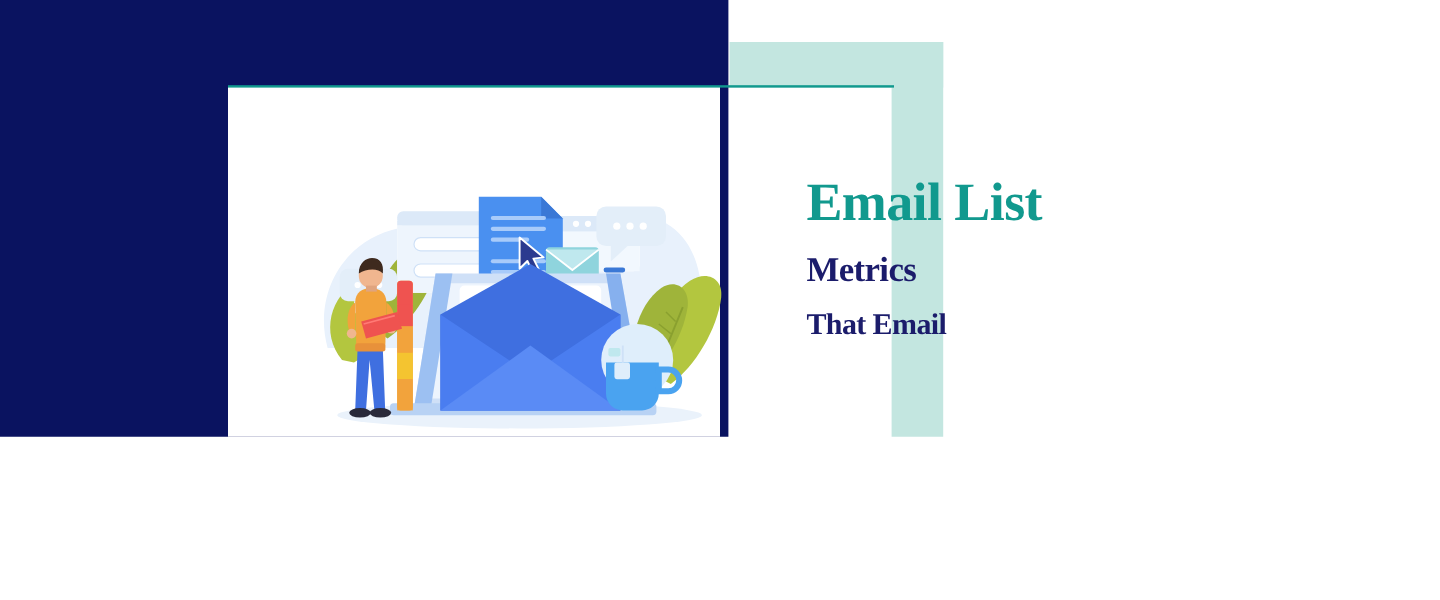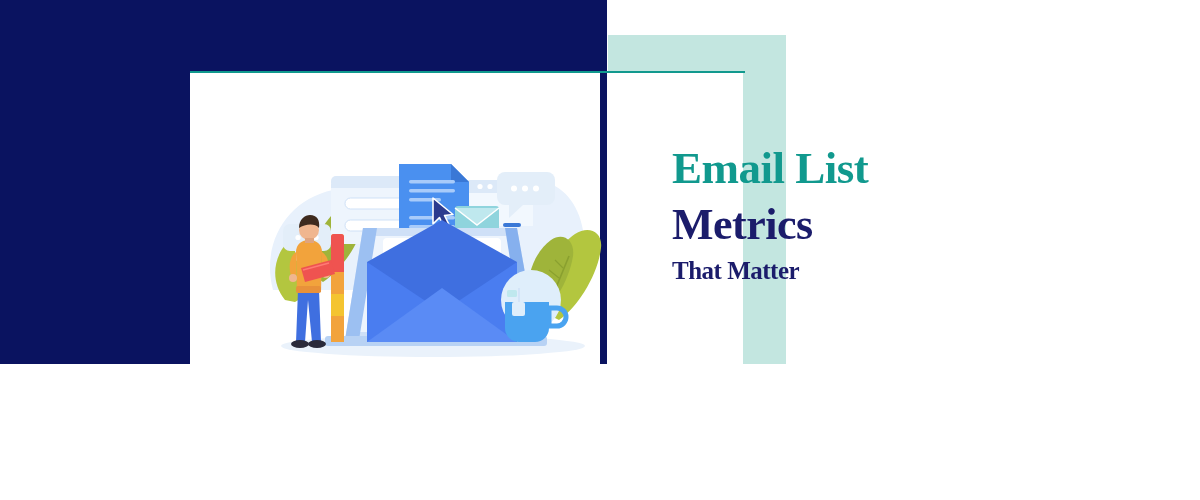--- a/index.html
+++ b/index.html
@@ -62,21 +62,21 @@
     letter-spacing:-0.5px;
     white-space:nowrap;
   }
   .h-1,.h-2{
     color:var(--teal,#11998e);
     font-size:45px;
     line-height:52px;
   }
   .h-3{
     color:var(--navy-text,#1b1c6b);
-    font-size:44px;
+    font-size:29px;
     line-height:58px;
     margin-top:2px;
   }
   .h-4{
     color:var(--navy-text,#1b1c6b);
     font-size:25px;
     line-height:34px;
   }
 
   
@@ -231,16 +231,16 @@
         <rect x="257" y="152" width="13" height="14" rx="2" fill="#dfeefb"></rect>
       </g>
 
       <rect x="252" y="140" width="10" height="7" rx="1.5" fill="#bfe8ee"></rect>
     </svg>
   </div>
 
   <div class="headline">
     <div class="h-line h-1">Email List</div>
     <div class="h-line h-3">Metrics</div>
-    <div class="h-line h-4">That Matter</div>
+    <div class="h-line h-4">That Email</div>
   </div>
 
 </div>
 
 </body></html>

